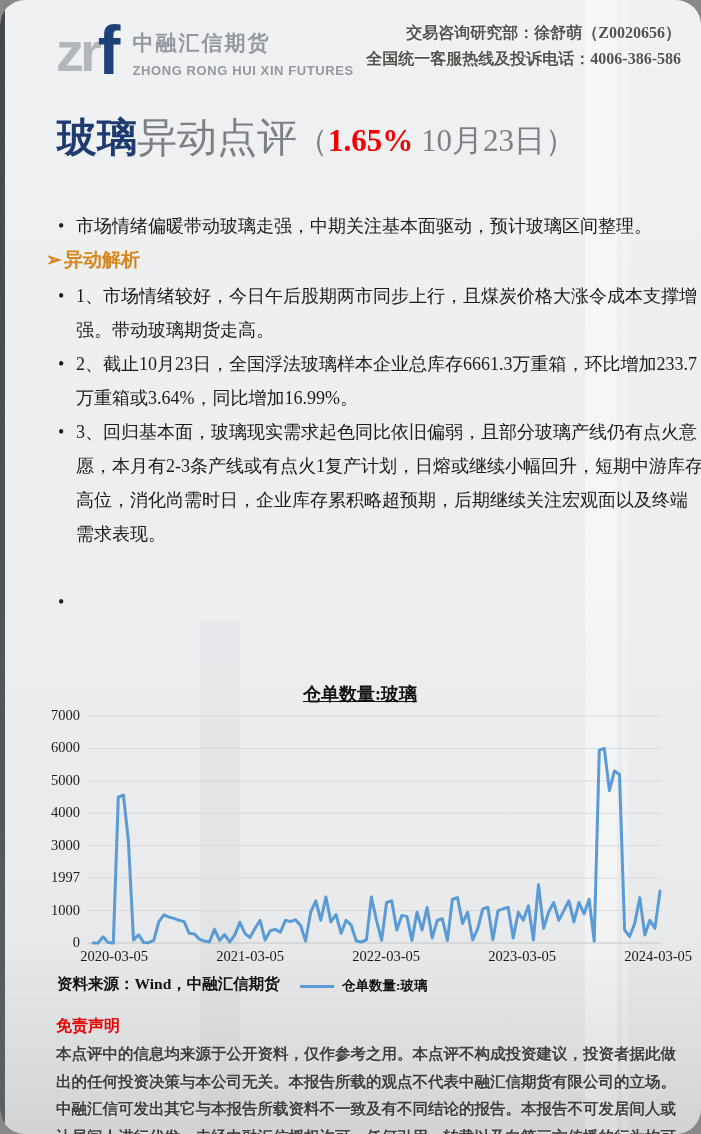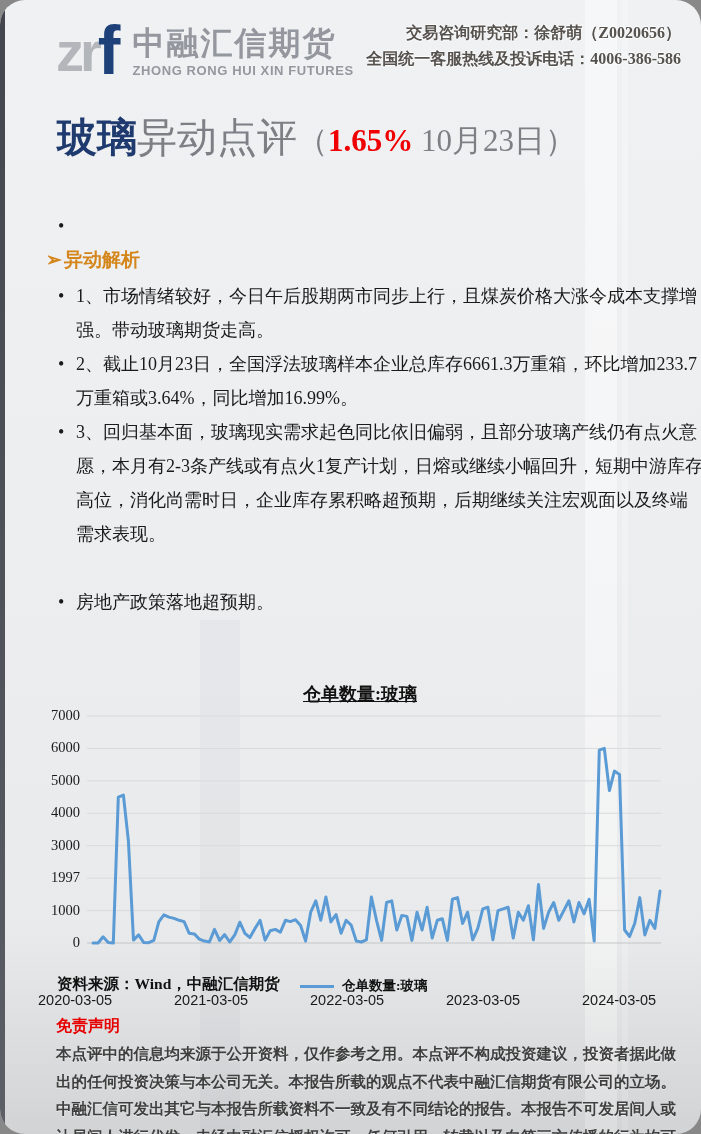--- a/index.html
+++ b/index.html
@@ -17,21 +17,21 @@
   #bg-col-1{left:585px;top:0;width:32px;height:1134px;background:rgba(255,255,255,0.45);}
   #bg-col-2{left:622px;top:0;width:6px;height:1134px;background:rgba(255,255,255,0.25);}
   #bg-col-3{left:200px;top:620px;width:40px;height:514px;background:rgba(160,162,166,0.07);}
   #bg-bottom{left:0;top:930px;width:701px;height:204px;background:linear-gradient(180deg,rgba(120,122,126,0) 0%,rgba(105,107,111,0.16) 100%);}
 
   
   #logo-row{left:56px;top:20px;display:flex;align-items:flex-start;font-family:"Liberation Sans","DejaVu Sans",sans-serif;}
   #logo-zr{font-size:56px;font-weight:bold;color:#b3b6bb;letter-spacing:-4px;line-height:64px;}
   #logo-f{font-size:68px;font-weight:bold;color:#1d4178;line-height:60px;margin-left:0px;}
   #logo-text{margin-left:12px;margin-top:6px;}
-  #company-cn{font-size:32px;font-weight:bold;color:#94989e;letter-spacing:2px;line-height:34px;}
+  #company-cn{font-size:21px;font-weight:bold;color:#94989e;letter-spacing:2px;line-height:34px;}
   #company-en{font-size:13px;color:#94989e;letter-spacing:0.6px;margin-top:3px;font-weight:bold;}
   #contact{right:20px;top:20px;text-align:right;font-size:16px;font-weight:bold;color:#56524e;line-height:26px;text-shadow:0 1px 1px #fff,0 -1px 1px #fff;}
 
   
   #report-title{left:57px;top:110px;white-space:nowrap;}
   .t-product{font-size:40px;font-weight:bold;color:#1e3a6e;}
   .t-suffix{font-size:40px;color:#7c7f84;}
   .t-paren{font-size:31px;color:#7c7f84;}
   .t-pct{font-size:31px;color:#f00000;font-weight:bold;}
 
@@ -46,21 +46,21 @@
   #analysis-item-1{top:279px;}
   #analysis-item-2{top:347px;}
   #analysis-item-3{top:415px;}
   #sec-risk-head{top:553px;color:#e60000;}
   #risk-bullet{top:585px;}
 
   
   #chart-title{left:50px;top:682px;width:620px;text-align:center;font-size:18px;font-weight:bold;text-decoration:underline;color:#111;}
   #chart-svg{left:85px;top:712px;}
   .y-tick{position:absolute;left:28px;width:52px;text-align:right;font-size:14.5px;color:#1a1a1a;font-family:"Liberation Serif","DejaVu Serif",serif;}
-  .x-tick{position:absolute;top:992px;width:110px;text-align:left;font-size:14.5px;color:#1a1a1a;font-family:Liberation Sans, sans-serif;}
+  .x-tick{position:absolute;top:948px;width:110px;text-align:right;font-size:14.5px;color:#1a1a1a;font-family:Liberation Serif, serif;}
   #source-row{left:57px;top:974px;font-size:15.5px;font-weight:bold;color:#111;white-space:nowrap;}
   #legend{left:300px;top:977px;display:flex;align-items:center;}
   #legend-swatch{width:34px;height:3px;background:#5b9bd5;margin-right:8px;}
   #legend-label{font-size:13.5px;font-weight:bold;color:#111;}
 
   
   #disc-title{left:56px;top:1016px;font-size:16px;font-weight:bold;color:#e60000;font-family:"Liberation Sans","DejaVu Sans",sans-serif;}
   #disc-text{left:56px;top:1040px;width:632px;font-size:15.5px;font-weight:bold;color:#3f3f3f;line-height:27.5px;font-family:"Liberation Sans","DejaVu Sans",sans-serif;text-shadow:0 1px 0 rgba(255,255,255,0.5);}
 </style>
 </head>
@@ -86,41 +86,41 @@
     <div>交易咨询研究部：徐舒萌（Z0020656）</div>
     <div>全国统一客服热线及投诉电话：4006-386-586</div>
   </div>
 
   <div class="abs" id="report-title">
     <span class="t-product">玻璃</span><span class="t-suffix">异动点评</span><span class="t-paren">（</span><span class="t-pct">1.65%</span><span class="t-paren"> 10月23日）</span>
   </div>
 
   <div class="abs para" id="view-bullet">
     <span class="bullet">•</span>
+    <span>市场情绪偏暖带动玻璃走强，中期关注基本面驱动，预计玻璃区间整理。</span>
   </div>
 
   <div class="abs sec-head" id="sec-analysis-head">
     <span class="arrow">➢</span><span>异动解析</span>
   </div>
   <div class="abs para" id="analysis-item-1">
     <span class="bullet">•</span>
     <span>1、市场情绪较好，今日午后股期两市同步上行，且煤炭价格大涨令成本支撑增强。带动玻璃期货走高。</span>
   </div>
   <div class="abs para" id="analysis-item-2">
     <span class="bullet">•</span>
     <span>2、截止10月23日，全国浮法玻璃样本企业总库存6661.3万重箱，环比增加233.7万重箱或3.64%，同比增加16.99%。</span>
   </div>
   <div class="abs para" id="analysis-item-3">
     <span class="bullet">•</span>
     <span>3、回归基本面，玻璃现实需求起色同比依旧偏弱，且部分玻璃产线仍有点火意愿，本月有2-3条产线或有点火1复产计划，日熔或继续小幅回升，短期中游库存高位，消化尚需时日，企业库存累积略超预期，后期继续关注宏观面以及终端需求表现。</span>
   </div>
 
   <div class="abs para" id="risk-bullet">
     <span class="bullet">•</span>
-    <span>房地产政策落地超预期。</span>
   </div>
 
   <div class="abs" id="chart-title">仓单数量:玻璃</div>
   <svg class="abs" id="chart-svg" width="580" height="240" viewBox="0 0 580 240">
       <line x1="2" x2="576" y1="231" y2="231" stroke="#c3c5c7" stroke-width="1"></line>
       <line x1="2" x2="576" y1="198.57142857142856" y2="198.57142857142856" stroke="#d9dadc" stroke-width="1"></line>
       <line x1="2" x2="576" y1="166.14285714285714" y2="166.14285714285714" stroke="#d9dadc" stroke-width="1"></line>
       <line x1="2" x2="576" y1="133.71428571428572" y2="133.71428571428572" stroke="#d9dadc" stroke-width="1"></line>
       <line x1="2" x2="576" y1="101.28571428571428" y2="101.28571428571428" stroke="#d9dadc" stroke-width="1"></line>
       <line x1="2" x2="576" y1="68.85714285714286" y2="68.85714285714286" stroke="#d9dadc" stroke-width="1"></line>

